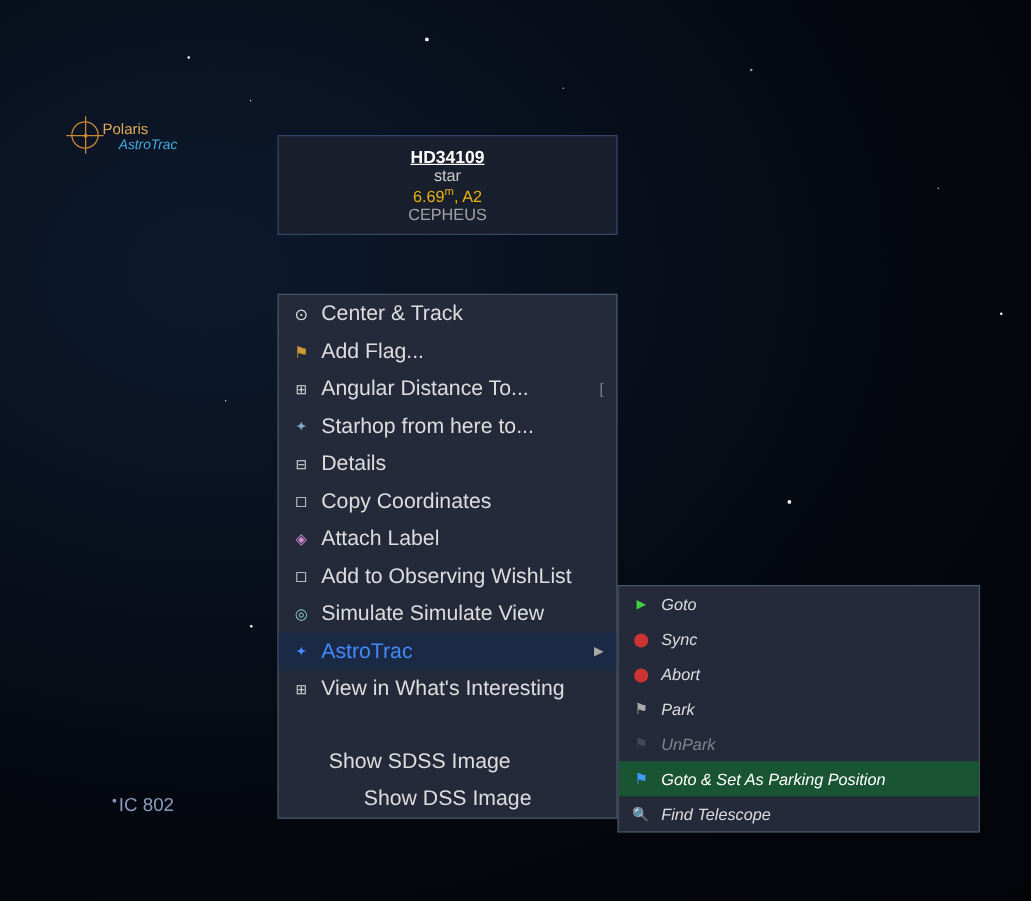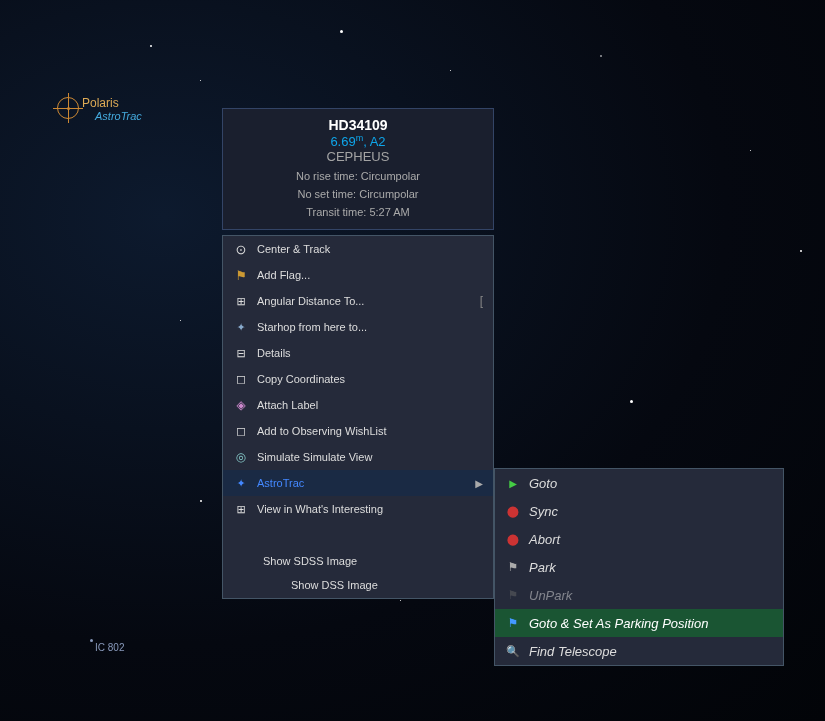--- a/index.html
+++ b/index.html
@@ -83,21 +83,21 @@
       color: #44aadd;
       font-size: 11px;
       font-style: italic;
     }
 
     .ic802-label {
       position: absolute;
       bottom: 68px;
       left: 95px;
       color: #8899bb;
-      font-size: 10px;
+      font-size: 15px;
     }
     .ic802-dot {
       position: absolute;
       bottom: 79px;
       left: 90px;
       width: 3px;
       height: 3px;
       background: #8899bb;
       border-radius: 50%;
     }
@@ -111,28 +111,29 @@
       background: #1a1f2e;
       border: 1px solid #334466;
       color: #dddddd;
       text-align: center;
       padding: 8px 6px;
     }
     .info-box .obj-name {
       font-weight: bold;
       font-size: 14px;
       color: #ffffff;
+      text-decoration: underline;
     }
     .info-box .obj-type {
       font-size: 13px;
       color: #cccccc;
     }
     .info-box .obj-mag {
       font-size: 13px;
-      color: #0ea5e9;
+      color: #eab308;
     }
     .info-box .obj-mag sup {
       font-size: 9px;
     }
     .info-box .obj-const {
       font-size: 13px;
       color: #a3a3a3;
     }
     .info-box .obj-info {
       font-size: 11px;
@@ -162,21 +163,21 @@
     .menu-item .menu-icon {
       width: 16px;
       height: 16px;
       flex-shrink: 0;
       display: flex;
       align-items: center;
       justify-content: center;
       font-size: 13px;
     }
     .menu-item .menu-label {
-      font-size: 11px;
+      font-size: 17px;
       color: #dddddd;
     }
     .menu-item .menu-shortcut {
       margin-left: auto;
       color: #888888;
       font-size: 12px;
     }
     .menu-item.has-submenu::after {
       content: '▶';
       margin-left: auto;
@@ -256,29 +257,25 @@
 </div>
 
 <div class="polaris-label">Polaris</div>
 <div class="astrotrac-label">AstroTrac</div>
 
 <div class="ic802-dot"></div>
 <div class="ic802-label">IC 802</div>
 
 <div class="info-box">
   <div class="obj-name">HD34109</div>
+  <div class="obj-type">star</div>
   <div class="obj-mag">
     <span>6.69</span><sup>m</sup>, <span>A2</span>
   </div>
   <div class="obj-const">CEPHEUS</div>
-  <div class="obj-info">
-    <div>No rise time: Circumpolar</div>
-    <div>No set time: Circumpolar</div>
-    <div>Transit time: 5:27 AM</div>
-  </div>
 </div>
 
 <div class="context-menu">
 
   <div class="menu-item">
     <span class="menu-icon">⊙</span>
     <span class="menu-label">Center &amp; Track</span>
   </div>
 
   <div class="menu-item">

